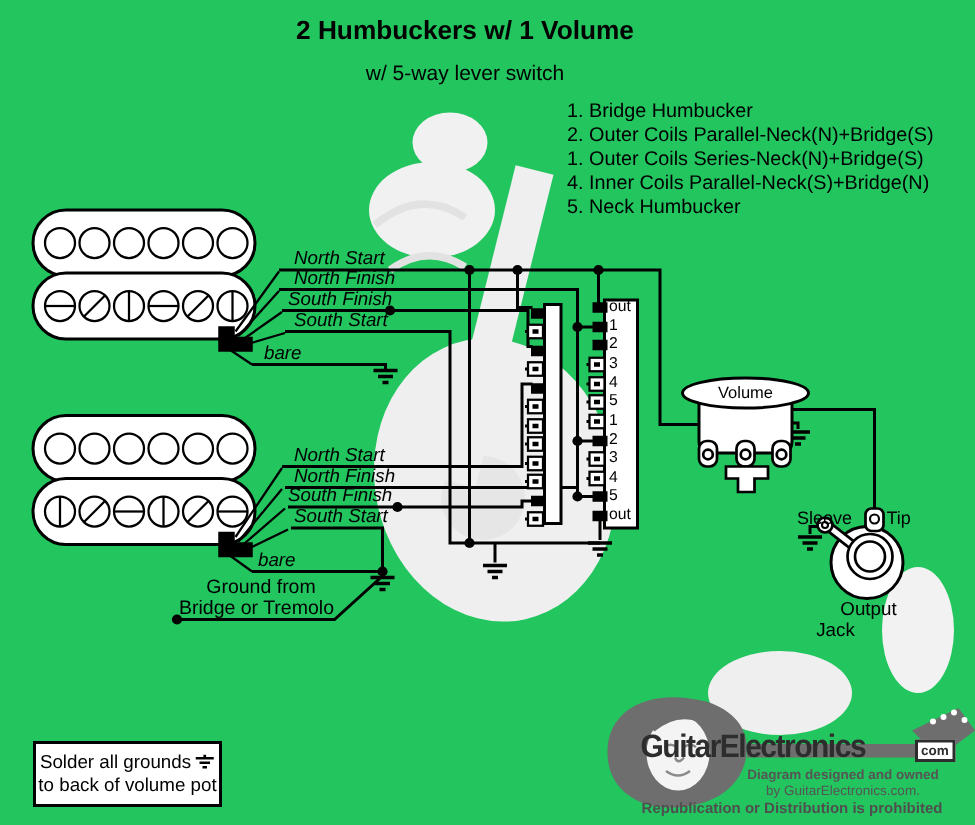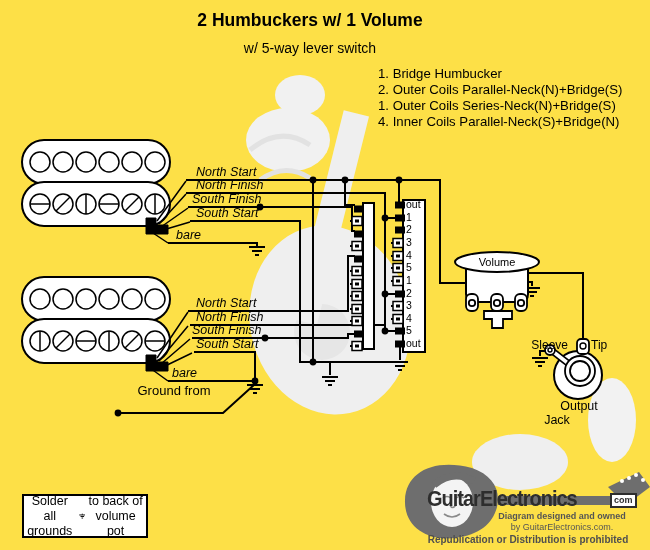--- a/index.html
+++ b/index.html
@@ -1,32 +1,32 @@
 <!DOCTYPE html>
 <html><head>
 <meta charset="utf-8">
 <style>
   html,body{margin:0;padding:0;background:#ffffff;}
-  #stage{position:relative;width:650px;height:550px;background:#fde047;overflow:hidden;
+  #stage{position:relative;width:650px;height:550px;background:#22c55e;overflow:hidden;
          font-family:"Liberation Sans","DejaVu Sans",sans-serif;color:#000;}
   .abs{position:absolute;}
   .lbl{position:absolute;font-size:12.5px;line-height:13px;white-space:nowrap;font-style:italic;}
   #title{left:95px;top:10px;width:430px;text-align:center;font-size:17.5px;font-weight:bold;}
   #subtitle{left:95px;top:40px;width:430px;text-align:center;font-size:14px;}
   .pos-line{position:absolute;left:378px;font-size:13.2px;line-height:16px;white-space:nowrap;}
   .sw-lbl{position:absolute;left:406px;width:42px;font-size:10.5px;line-height:11px;text-align:left;}
   #ground-note-1{left:118px;top:383px;width:112px;text-align:center;font-size:13px;}
   #ground-note-2{left:106px;top:397px;width:130px;text-align:center;font-size:13px;}
   #vol-lbl{left:465px;top:256px;width:64px;text-align:center;font-size:11px;}
   #sleeve-lbl{left:526px;top:338px;width:42px;text-align:right;font-size:12px;}
   #tip-lbl{left:591px;top:338px;font-size:12px;}
   #jack-cap-1{left:548px;top:399px;width:62px;text-align:center;font-size:12.5px;}
   #jack-cap-2{left:526px;top:413px;width:62px;text-align:center;font-size:12.5px;}
   #note-box{left:22px;top:494px;width:122px;height:40px;border:2px solid #000;background:#fff;
-            display:flex;flex-direction:row;justify-content:center;align-items:center;
+            display:flex;flex-direction:column;justify-content:center;align-items:center;
             font-size:12.5px;line-height:15px;text-align:center;}
   #note-box .row{display:flex;align-items:center;gap:3px;}
   #logo-brand{left:427px;top:487px;font-size:20px;font-weight:bold;letter-spacing:-1px;
               color:#2d2d2d;transform:scaleY(1.08);white-space:nowrap;}
   #logo-com{left:610px;top:493px;font-size:9px;font-weight:bold;color:#2d2d2d;
             border:2px solid #2d2d2d;background:#fff;padding:0 2px;line-height:11px;}
   #logo-credit-1{left:498px;top:511px;width:128px;text-align:center;font-size:9px;font-weight:bold;color:#555;}
   #logo-credit-2{left:498px;top:522px;width:128px;text-align:center;font-size:9px;font-weight:normal;color:#555;}
   #logo-warning{left:412px;top:534px;width:232px;text-align:center;font-size:10px;font-weight:bold;color:#4f4f4f;}
 </style>
@@ -244,34 +244,36 @@
     </g>
   </svg>
 
   <div id="title" class="abs">2 Humbuckers w/ 1 Volume</div>
   <div id="subtitle" class="abs">w/ 5-way lever switch</div>
 
   <div class="pos-line" style="top:66px;">1. Bridge Humbucker</div>
   <div class="pos-line" style="top:82px;text-align:center;">2. Outer Coils Parallel-Neck(N)+Bridge(S)</div>
   <div class="pos-line" style="top:98px;">1. Outer Coils Series-Neck(N)+Bridge(S)</div>
   <div class="pos-line" style="top:114px;">4. Inner Coils Parallel-Neck(S)+Bridge(N)</div>
+  <div class="pos-line" style="top:130px;">5. Neck Humbucker</div>
 
   <div class="lbl" style="left:196px;top:166px;">North Start</div>
   <div class="lbl" style="left:196px;top:179px;">North Finish</div>
   <div class="lbl" style="left:192px;top:193px;">South Finish</div>
   <div class="lbl" style="left:196px;top:207px;">South Start</div>
   <div class="lbl" style="left:176px;top:229px;">bare</div>
 
   <div class="lbl" style="left:196px;top:297px;">North Start</div>
   <div class="lbl" style="left:196px;top:311px;">North Finish</div>
   <div class="lbl" style="left:192px;top:324px;">South Finish</div>
   <div class="lbl" style="left:196px;top:338px;">South Start</div>
   <div class="lbl" style="left:172px;top:367px;">bare</div>
 
   <div id="ground-note-1" class="abs">Ground from</div>
+  <div id="ground-note-2" class="abs">Bridge or Tremolo</div>
 
   <div class="sw-lbl" style="top:199px;">out</div>
   <div class="sw-lbl" style="top:212px;">1</div>
   <div class="sw-lbl" style="top:224px;">2</div>
   <div class="sw-lbl" style="top:237px;">3</div>
   <div class="sw-lbl" style="top:250px;">4</div>
   <div class="sw-lbl" style="top:262px;">5</div>
   <div class="sw-lbl" style="top:275px;">1</div>
   <div class="sw-lbl" style="top:288px;">2</div>
   <div class="sw-lbl" style="top:300px;">3</div>

